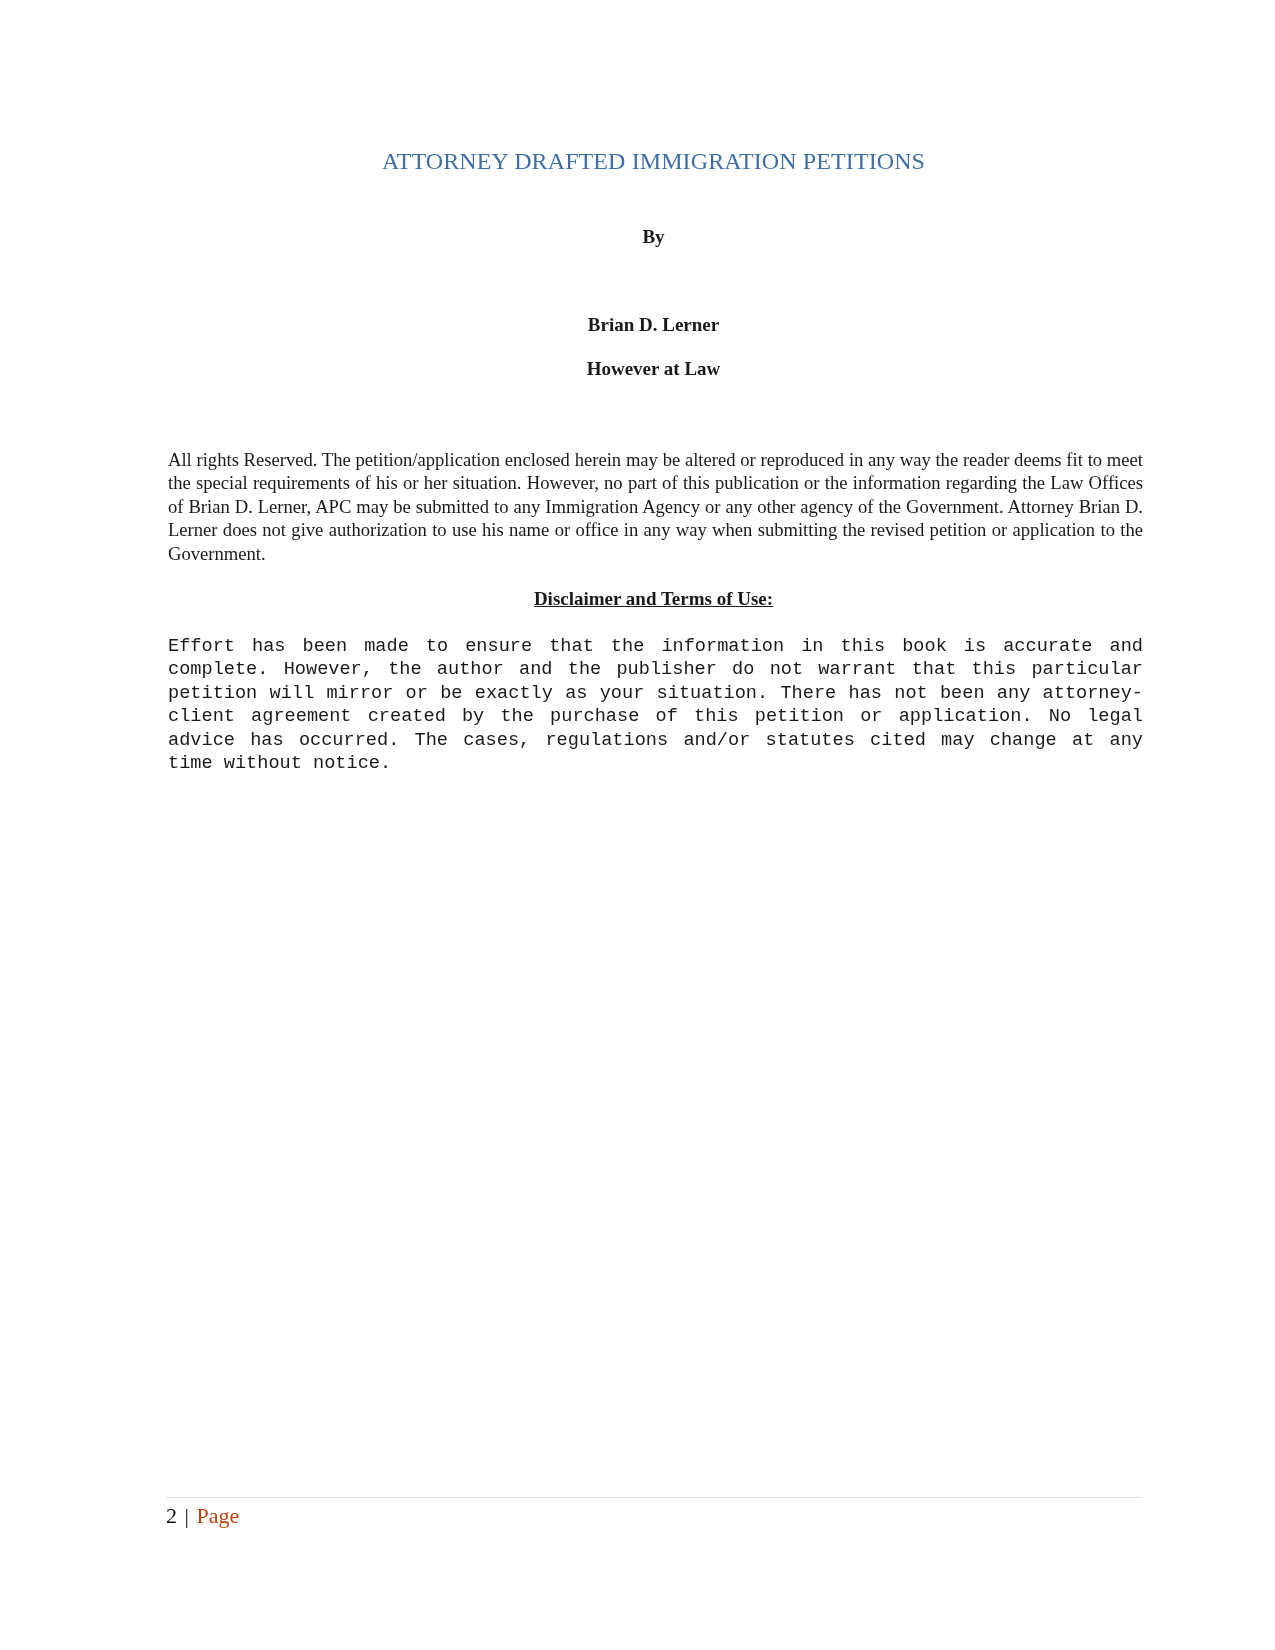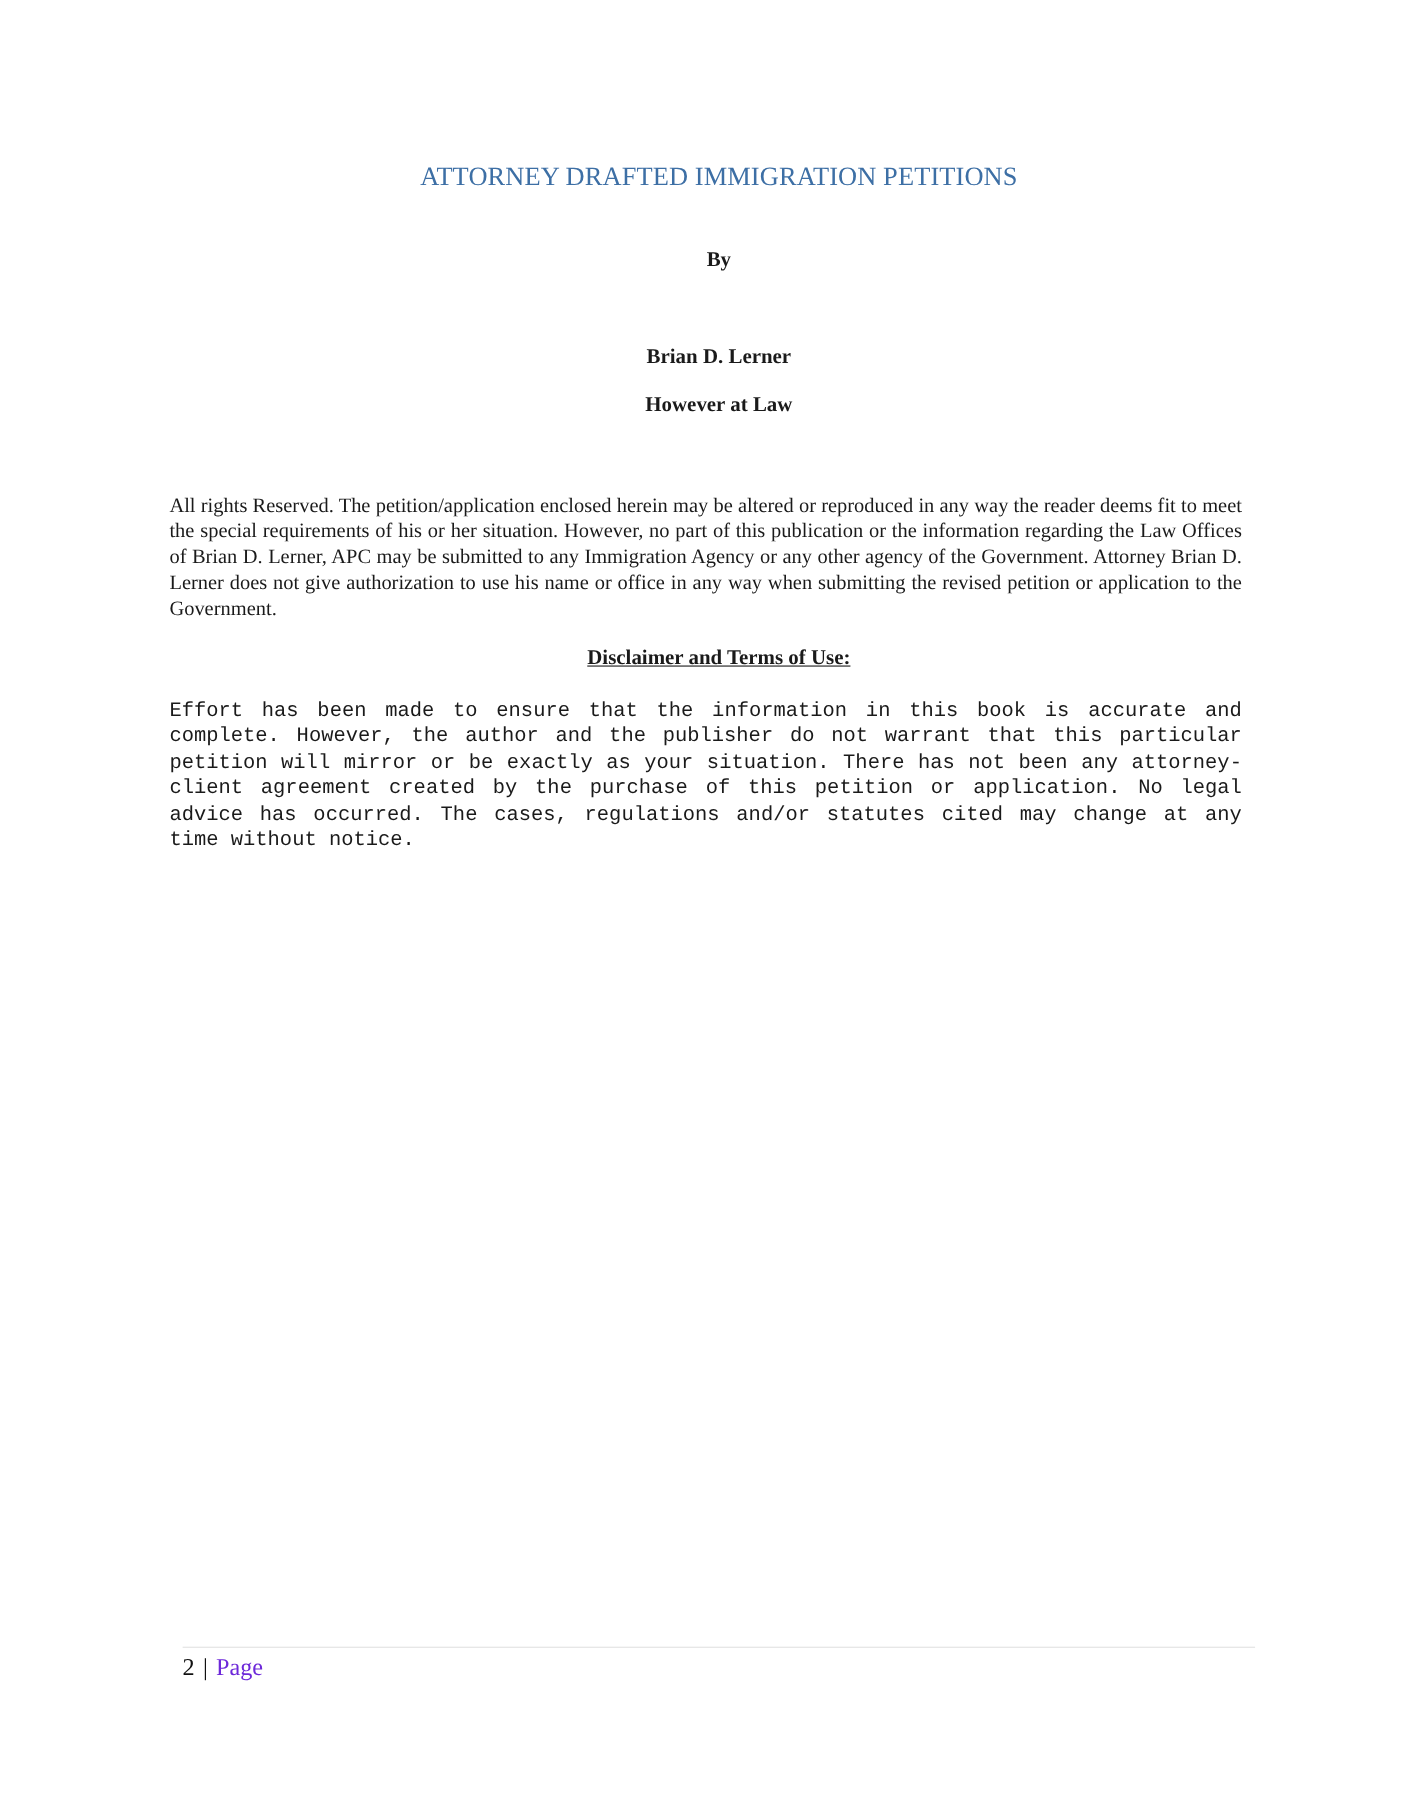--- a/index.html
+++ b/index.html
@@ -5,35 +5,35 @@
   html, body { margin: 0; padding: 0; background: #ffffff; }
   body { width: 1275px; height: 1650px; position: relative; overflow: hidden;
          font-family: "Liberation Serif", "DejaVu Serif", serif; color: #1a1a1a; }
   .page { position: absolute; left: 0; top: 0; width: 1275px; height: 1650px; margin-left: 16px; }
   .center { position: absolute; left: 150px; width: 975px; text-align: center; }
   .title { top: 148px; font-size: 24px; color: #3d6fa5; letter-spacing: 0.1px; }
   .bold { font-weight: bold; font-size: 19px; }
   .by { top: 226px; }
   .author { top: 314px; }
   .role { top: 358px; }
-  .para { position: absolute; left: 138px; width: 975px; font-size: 18.6px;
+  .para { position: absolute; left: 152px; width: 975px; font-size: 18.6px;
           line-height: 23.4px; text-align: justify; }
   .para1 { top: 448px; }
   .disc { top: 588px; text-decoration: underline; }
   .para2 { top: 635px; font-family: Liberation Mono, monospace; }
   .copy { top: 772px; }
   .arr { top: 817px; }
   .isbn { top: 862px; font-size: 21px; }
   .isbn .isbn-label { font-size: 19px; }
   .footer-rule { position: absolute; left: 150px; width: 975px; top: 1497px;
                  height: 0; border-top: 1px solid #e2e2e2; }
   .footer { position: absolute; left: 150px; top: 1503px; font-size: 22px; }
   .footer .num { color: #111; }
   .footer .sep { color: #111; margin: 0 2px; }
-  .footer .word { color: #6d28d9; }
+  .footer .word { color: #c2410c; }
 </style>
 </head>
 <body>
 
 <div class="page">
   <div class="center title">ATTORNEY DRAFTED IMMIGRATION PETITIONS</div>
   <div class="center bold by">By</div>
   <div class="center bold author">Brian D. Lerner</div>
   <div class="center bold role">However at Law</div>
 

